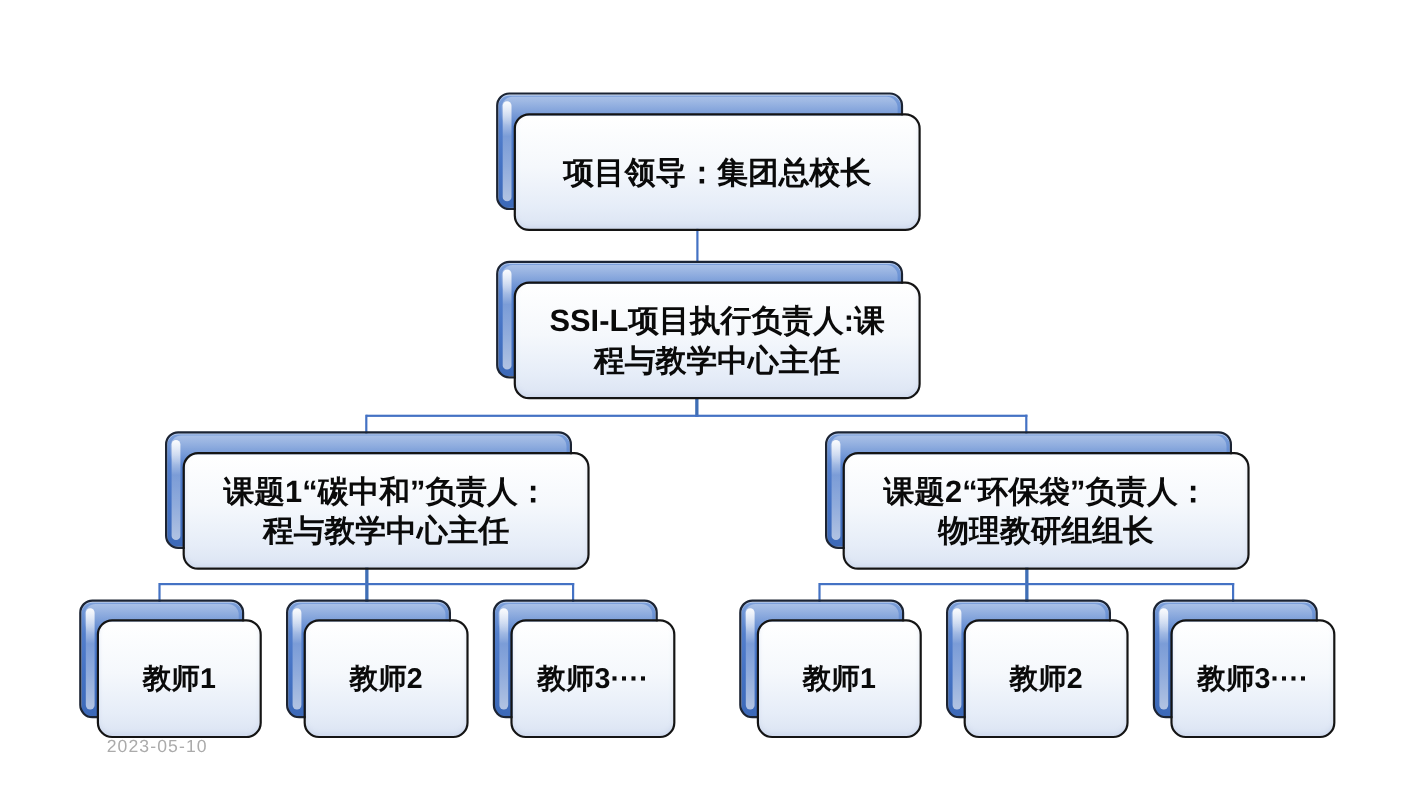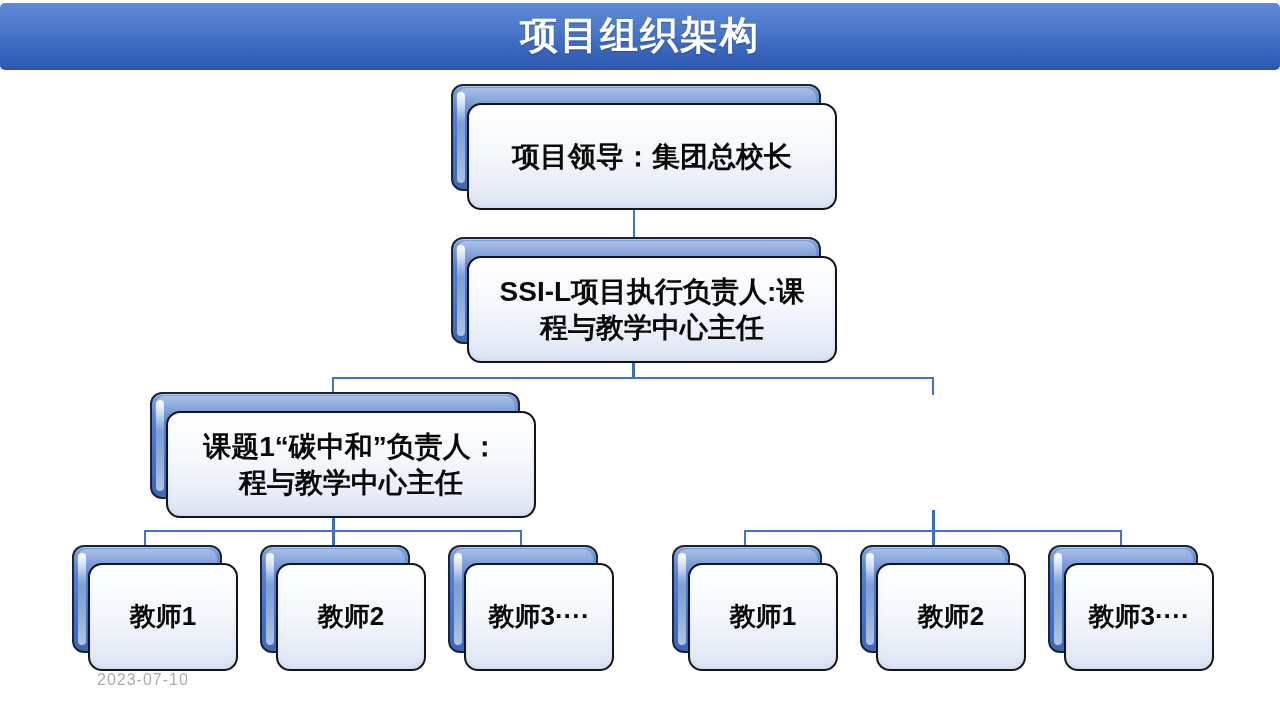--- a/index.html
+++ b/index.html
@@ -50,23 +50,20 @@
   
   .date{
     position:absolute;left:97px;top:671px;font-size:16px;color:#ababab;letter-spacing:1px;
   }
 </style>
 </head>
 <body>
 
 <div class="stage">
 
-  <div class="header">
-    <div class="title">项目组织架构</div>
-  </div>
 
   <div class="conn" style="left:633px;top:200px;width:2px;height:40px;"></div>
 
   <div class="conn thick" style="left:632px;top:355px;width:3px;height:24px;"></div>
   <div class="conn" style="left:333px;top:377px;width:601px;height:2px;"></div>
   <div class="conn" style="left:332px;top:377px;width:2px;height:18px;"></div>
   <div class="conn" style="left:932px;top:377px;width:2px;height:18px;"></div>
 
   <div class="conn thick" style="left:332px;top:510px;width:3px;height:40px;"></div>
   <div class="conn" style="left:145px;top:530px;width:377px;height:2px;"></div>
@@ -94,20 +91,27 @@
   </div>
 
   <div class="node" style="left:150px;top:392px;width:382px;height:122px;">
     <div class="back" style="width:366px;height:103px;"></div>
     <div class="front" style="left:16px;top:19px;width:366px;height:103px;">
       <span class="lbl" style="font-size:28px;">课题1“碳中和”负责人：
 程与教学中心主任</span>
     </div>
   </div>
 
+  <div class="node" style="left:750px;top:392px;width:382px;height:122px;">
+    <div class="back" style="width:366px;height:103px;"></div>
+    <div class="front" style="left:16px;top:19px;width:366px;height:103px;">
+      <span class="lbl" style="font-size:28px;">课题2“环保袋”负责人：
+物理教研组组长</span>
+    </div>
+  </div>
 
   <div class="node" style="left:72px;top:545px;width:162px;height:122px;">
     <div class="back" style="width:146px;height:104px;"></div>
     <div class="front" style="left:16px;top:18px;width:146px;height:104px;">
       <span class="lbl" style="font-size:26px;">教师1</span>
     </div>
   </div>
   <div class="node" style="left:260px;top:545px;width:162px;height:122px;">
     <div class="back" style="width:146px;height:104px;"></div>
     <div class="front" style="left:16px;top:18px;width:146px;height:104px;">
@@ -133,15 +137,15 @@
       <span class="lbl" style="font-size:26px;">教师2</span>
     </div>
   </div>
   <div class="node" style="left:1048px;top:545px;width:162px;height:122px;">
     <div class="back" style="width:146px;height:104px;"></div>
     <div class="front" style="left:16px;top:18px;width:146px;height:104px;">
       <span class="lbl" style="font-size:26px;">教师3····</span>
     </div>
   </div>
 
-  <div class="date">2023-07-10</div>
+  <div class="date">2023-05-10</div>
 
 </div>
 
 </body></html>

